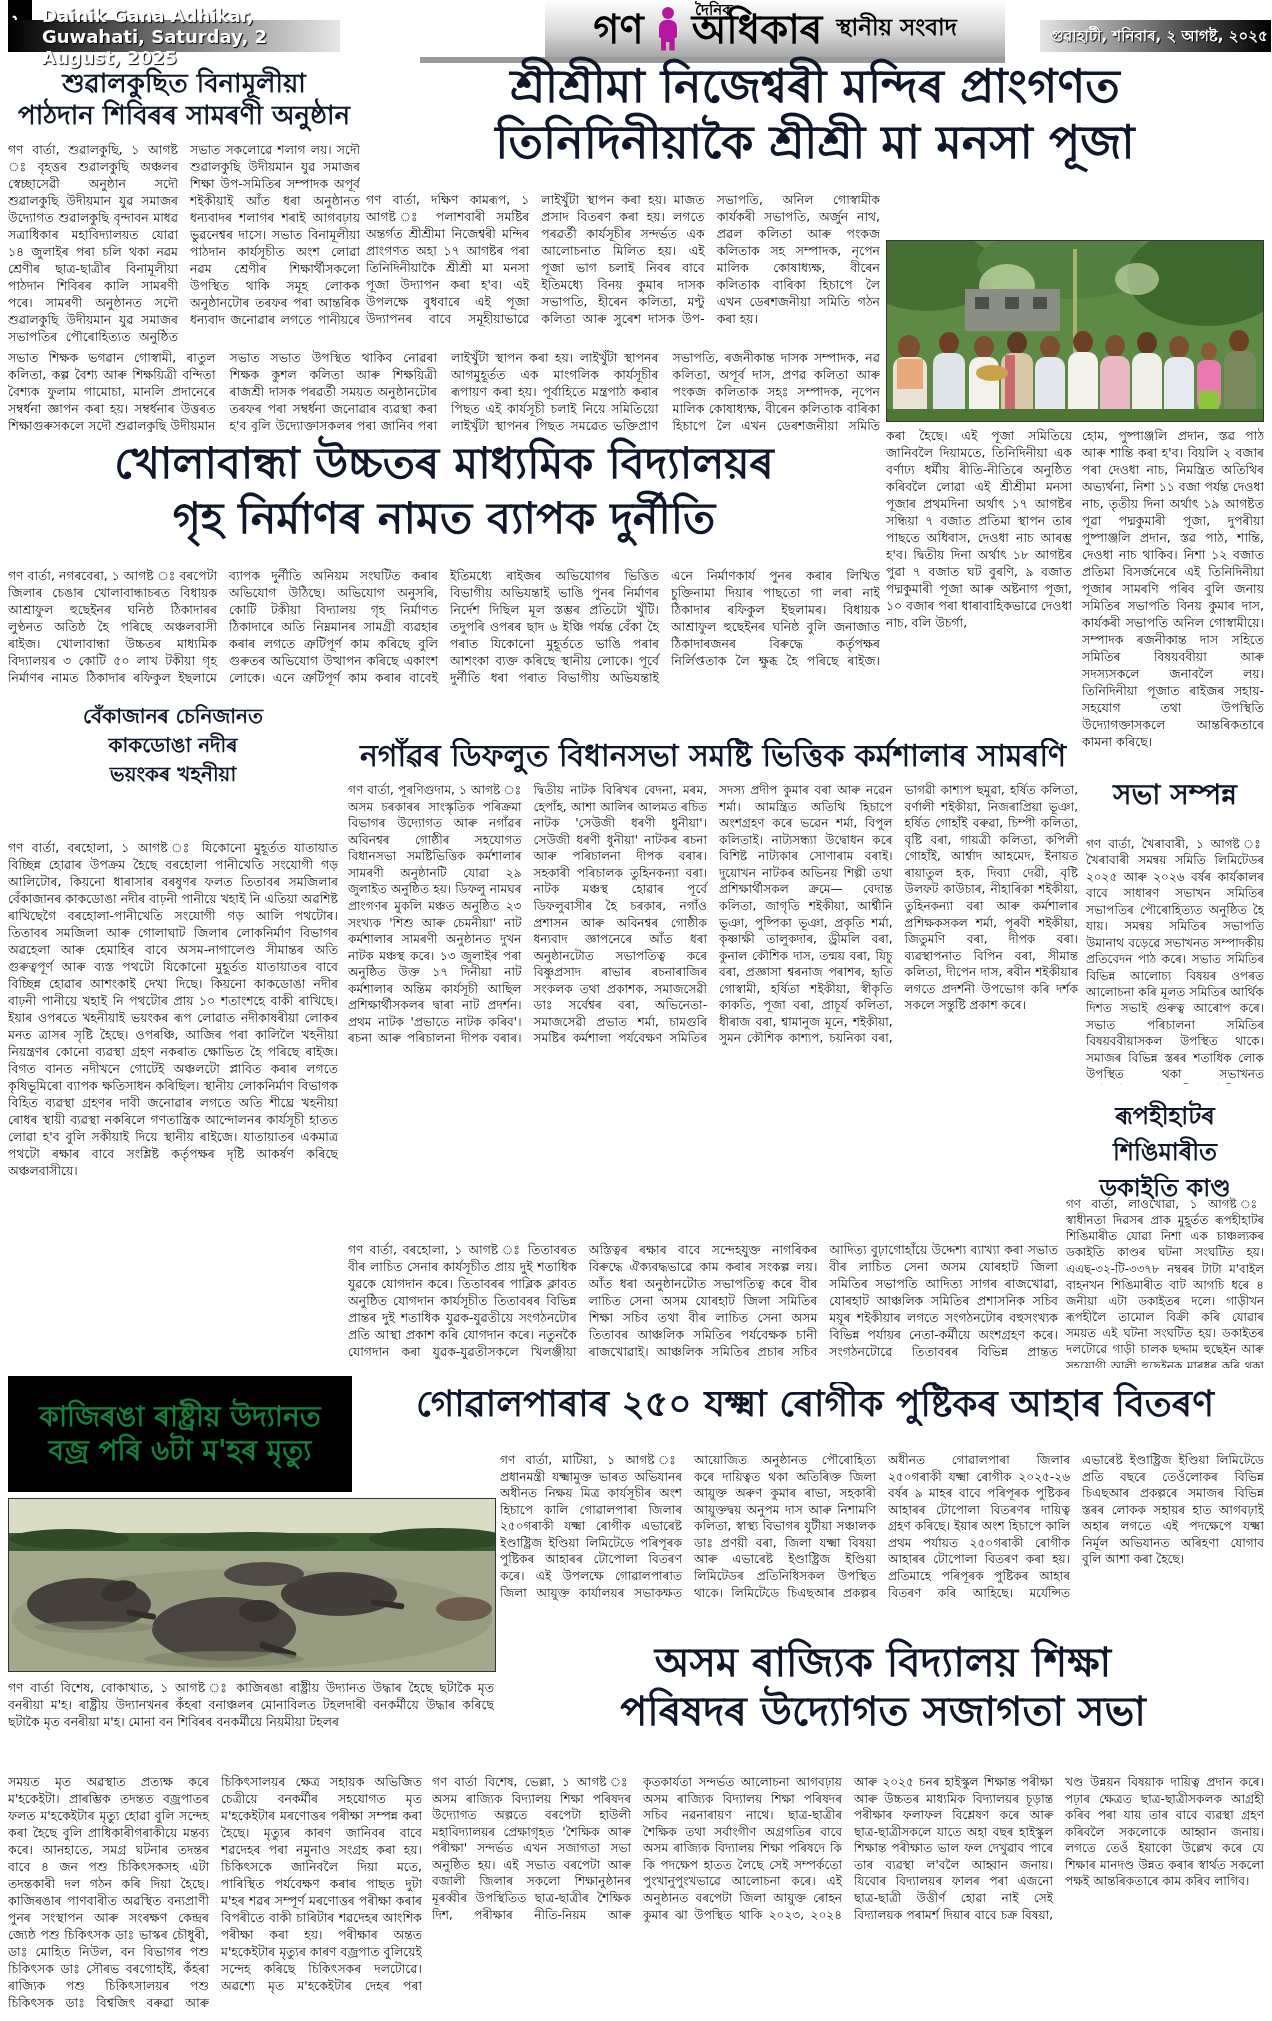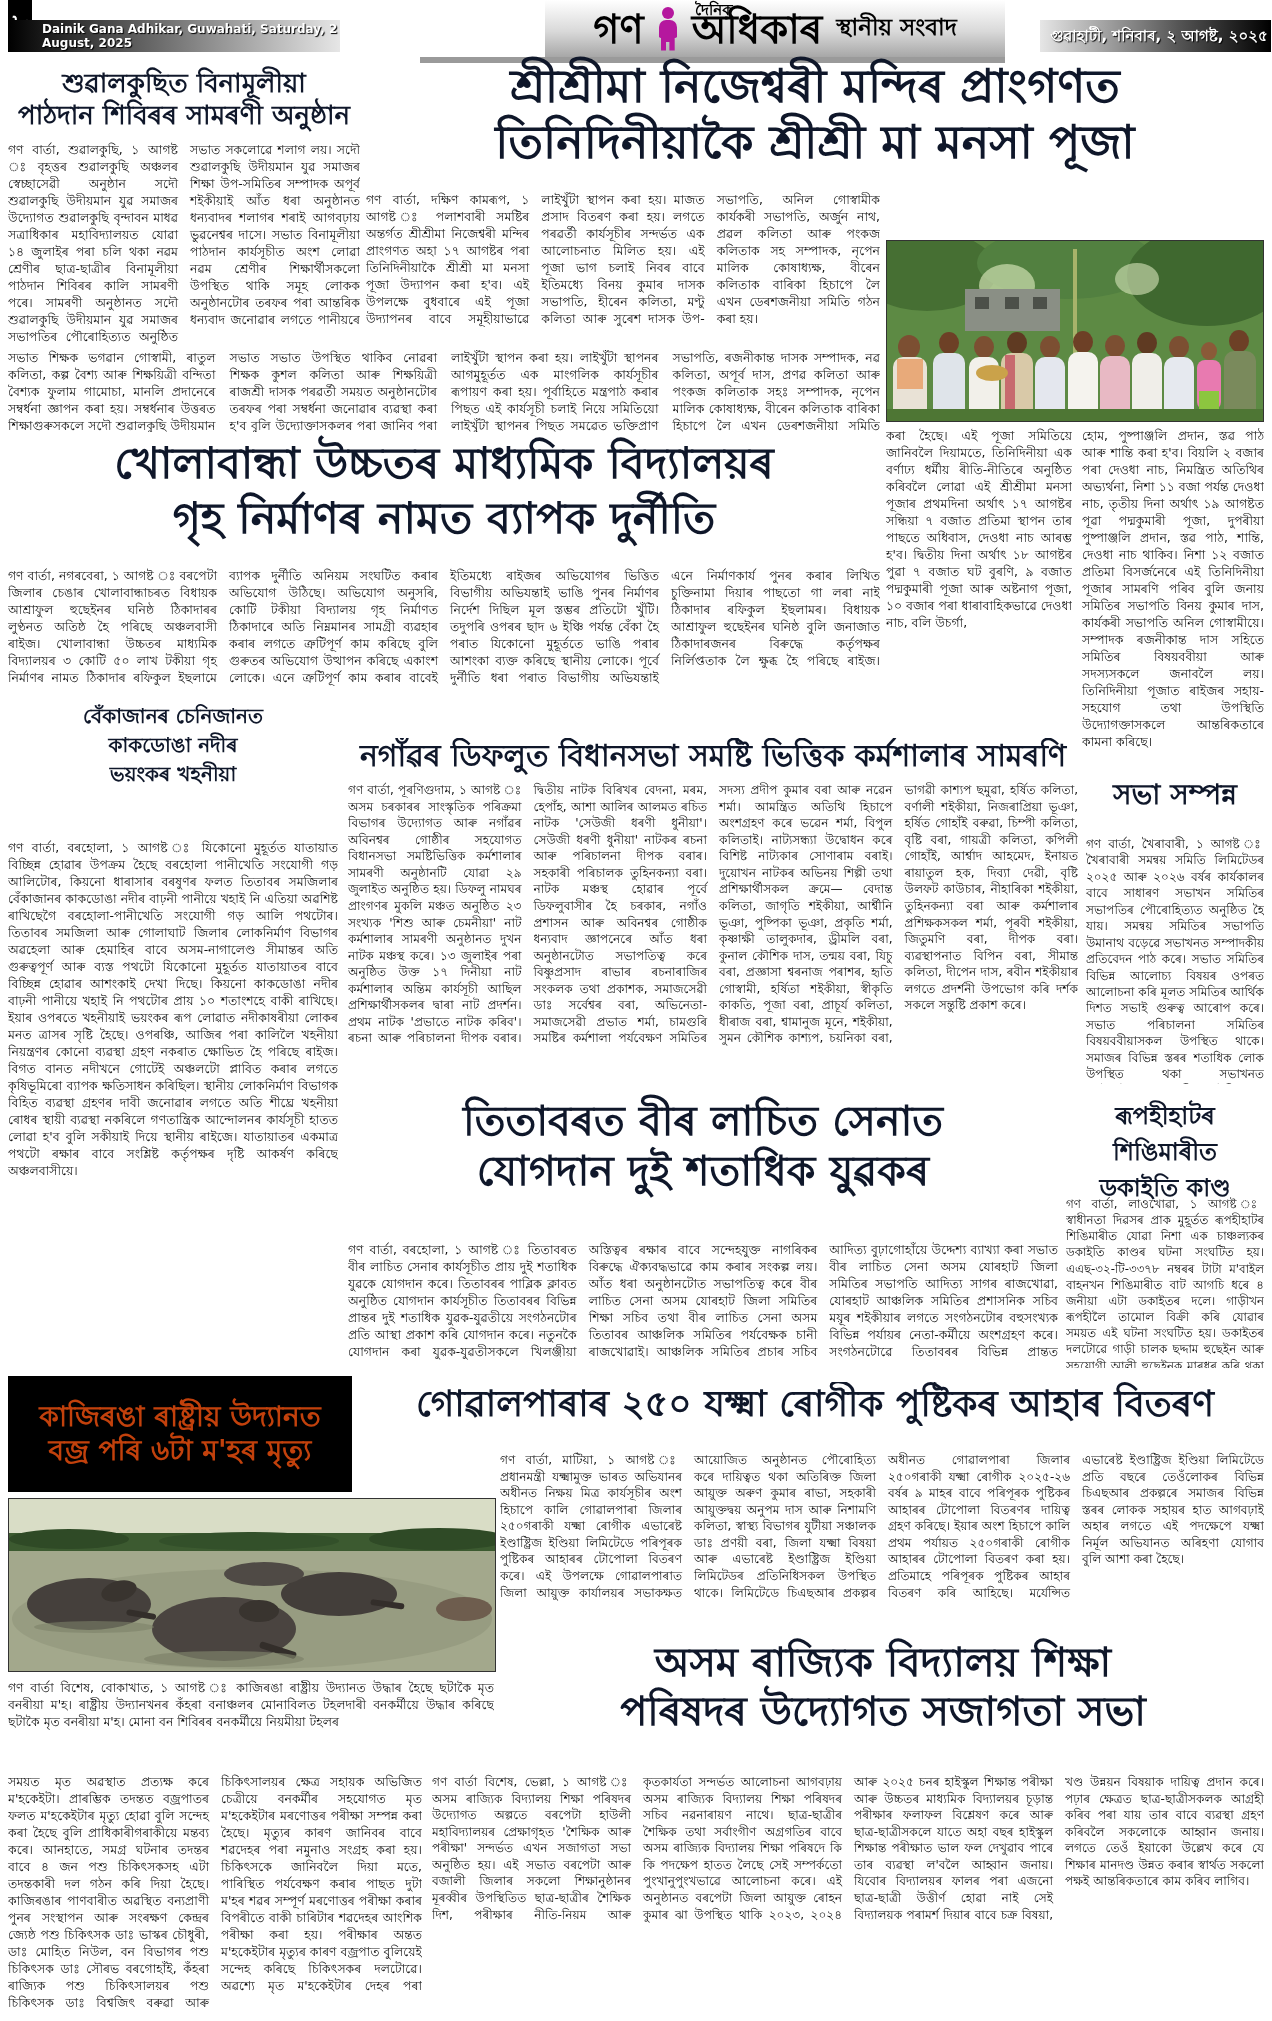--- a/index.html
+++ b/index.html
@@ -4,21 +4,21 @@
 <style>
   html,body{margin:0;padding:0;background:#888;}
   .page{position:relative;width:1272px;height:2021px;background:#fff;margin:0 auto;
         font-family:"DejaVu Sans",sans-serif;color:#111;overflow:hidden;}
   .abs{position:absolute;}
   
   .pageno{left:8px;top:0;width:24px;height:46px;background:#000;color:#fff;
           font-size:22px;font-weight:bold;display:flex;align-items:center;justify-content:center;}
   .bar-left{left:8px;top:20px;width:332px;height:32px;
             background:linear-gradient(to right,#000 0%,#555 35%,#e6e6e6 100%);
-            color:#fff;font-size:12px;font-weight:bold;display:flex;align-items:center;
+            color:#fff;font-size:18px;font-weight:bold;display:flex;align-items:center;
             padding-left:34px;box-sizing:border-box;text-shadow:1px 1px 1px #000;}
   .bar-right{left:1040px;top:20px;width:224px;height:32px;
              background:linear-gradient(to right,#e6e6e6 0%,#555 60%,#000 100%);
              color:#fff;font-size:15px;font-weight:bold;display:flex;align-items:center;justify-content:center;
              text-shadow:1px 1px 1px #000;padding-left:7px;}
   .masthead{left:545px;top:0;width:460px;height:57px;
             background:linear-gradient(to bottom,#ffffff 0%,#d9d9d9 55%,#a7a7a7 100%);
             display:flex;align-items:center;justify-content:center;gap:14px;}
   .mast-small{position:absolute;top:-2px;left:150px;font-size:15px;font-weight:bold;color:#000;}
   .mast-main{display:flex;align-items:center;gap:13px;font-size:40px;font-weight:bold;color:#000;line-height:1;}
@@ -30,21 +30,21 @@
   .tagline{font-size:23px;font-weight:bold;color:#000;}
   .grayrule{left:420px;top:57px;width:585px;height:6px;background:#9a9a9a;}
   
   .hl{font-weight:bold;text-align:center;line-height:1.22;color:#0f172a;}
   .body-txt{font-size:12.4px;line-height:1.37;text-align:justify;overflow:hidden;}
   .cols2{column-count:2;column-gap:12px;}
   .cols3{column-count:3;column-gap:12px;}
   .cols4{column-count:4;column-gap:12px;}
   .strip{display:flex;gap:14px;}
   .strip > div{flex:1;}
-  .revbox{background:#000;color:#c2410c;display:flex;flex-direction:column;align-items:center;justify-content:center;}
+  .revbox{background:#000;color:#15803d;display:flex;flex-direction:column;align-items:center;justify-content:center;}
   .photo{border:1px solid #333;box-sizing:border-box;overflow:hidden;}
   svg{display:block;}
 </style>
 </head>
 <body>
 
 <div class="page">
 
   <div class="abs pageno">৮</div>
   <div class="abs bar-left">Dainik Gana Adhikar, Guwahati, Saturday, 2 August, 2025</div>
@@ -143,24 +143,20 @@
     <div>ভয়ংকৰ খহনীয়া</div>
   </div>
   <div class="abs body-txt" style="left:8px;top:840px;width:330px;height:528px;">গণ বাৰ্তা, বৰহোলা, ১ আগষ্ট ঃ যিকোনো মুহূৰ্তত যাতায়াত বিচ্ছিন্ন হোৱাৰ উপক্ৰম হৈছে বৰহোলা পানীখেতি সংযোগী গড় আলিটোৰ, কিয়নো ধাৰাসাৰ বৰষুণৰ ফলত তিতাবৰ সমজিলাৰ বেঁকাজানৰ কাকডোঙা নদীৰ বাঢ়নী পানীয়ে খহাই নি এতিয়া অৱশিষ্ট ৰাখিছেগৈ বৰহোলা-পানীখেতি সংযোগী গড় আলি পথটোৰ। তিতাবৰ সমজিলা আৰু গোলাঘাট জিলাৰ লোকনিৰ্মাণ বিভাগৰ অৱহেলা আৰু হেমাহিৰ বাবে অসম-নাগালেণ্ড সীমান্তৰ অতি গুৰুত্বপূৰ্ণ আৰু ব্যস্ত পথটো যিকোনো মুহূৰ্তত যাতায়াতৰ বাবে বিচ্ছিন্ন হোৱাৰ আশংকাই দেখা দিছে। কিয়নো কাকডোঙা নদীৰ বাঢ়নী পানীয়ে খহাই নি পথটোৰ প্ৰায় ১০ শতাংশহে বাকী ৰাখিছে। ইয়াৰ ওপৰতে খহনীয়াই ভয়ংকৰ ৰূপ লোৱাত নদীকাষৰীয়া লোকৰ মনত ত্ৰাসৰ সৃষ্টি হৈছে। ওপৰঞ্চি, আজিৰ পৰা কালিলৈ খহনীয়া নিয়ন্ত্ৰণৰ কোনো ব্যৱস্থা গ্ৰহণ নকৰাত ক্ষোভিত হৈ পৰিছে ৰাইজ। বিগত বানত নদীখনে গোটেই অঞ্চলটো প্লাবিত কৰাৰ লগতে কৃষিভূমিৰো ব্যাপক ক্ষতিসাধন কৰিছিল। স্থানীয় লোকনিৰ্মাণ বিভাগক বিহিত ব্যৱস্থা গ্ৰহণৰ দাবী জনোৱাৰ লগতে অতি শীঘ্ৰে খহনীয়া ৰোধৰ স্থায়ী ব্যৱস্থা নকৰিলে গণতান্ত্ৰিক আন্দোলনৰ কাৰ্যসূচী হাতত লোৱা হ'ব বুলি সকীয়াই দিয়ে স্থানীয় ৰাইজে। যাতায়াতৰ একমাত্ৰ পথটো ৰক্ষাৰ বাবে সংশ্লিষ্ট কৰ্তৃপক্ষৰ দৃষ্টি আকৰ্ষণ কৰিছে অঞ্চলবাসীয়ে।</div>
 
   <div class="abs hl" style="left:348px;top:700px;width:730px;font-size:30px;white-space:nowrap;overflow:hidden;margin-top:38px;">নগাঁৱৰ ডিফলুত বিধানসভা সমষ্টি ভিত্তিক কৰ্মশালাৰ সামৰণি</div>
   <div class="abs body-txt cols4" style="left:348px;top:782px;width:730px;height:300px;font-size:12.1px;">গণ বাৰ্তা, পূৰণিগুদাম, ১ আগষ্ট ঃ অসম চৰকাৰৰ সাংস্কৃতিক পৰিক্ৰমা বিভাগৰ উদ্যোগত আৰু নগাঁৱৰ অবিনশ্বৰ গোষ্ঠীৰ সহযোগত বিধানসভা সমষ্টিভিত্তিক কৰ্মশালাৰ সামৰণী অনুষ্ঠানটি যোৱা ২৯ জুলাইত অনুষ্ঠিত হয়। ডিফলু নামঘৰ প্ৰাংগণৰ মুকলি মঞ্চত অনুষ্ঠিত ২৩ সংখ্যক 'শিশু আৰু চেমনীয়া' নাট কৰ্মশালাৰ সামৰণী অনুষ্ঠানত দুখন নাটক মঞ্চস্থ কৰে। ১৩ জুলাইৰ পৰা অনুষ্ঠিত উক্ত ১৭ দিনীয়া নাট কৰ্মশালাৰ অন্তিম কাৰ্যসূচী আছিল প্ৰশিক্ষাৰ্থীসকলৰ দ্বাৰা নাট প্ৰদৰ্শন। প্ৰথম নাটক 'প্ৰভাতে নাটক কৰিব'। ৰচনা আৰু পৰিচালনা দীপক বৰাৰ। দ্বিতীয় নাটক বিৰিখৰ বেদনা, মৰম, হেপাঁহ, আশা আলিৰ আলমত ৰচিত নাটক 'সেউজী ধৰণী ধুনীয়া'। সেউজী ধৰণী ধুনীয়া' নাটকৰ ৰচনা আৰু পৰিচালনা দীপক বৰাৰ। সহকাৰী পৰিচালক তুহিনকন্যা বৰা। নাটক মঞ্চস্থ হোৱাৰ পূৰ্বে ডিফলুবাসীৰ হৈ চৰকাৰ, নগাঁও প্ৰশাসন আৰু অবিনশ্বৰ গোষ্ঠীক ধন্যবাদ জ্ঞাপনেৰে আঁত ধৰা অনুষ্ঠানটোত সভাপতিত্ব কৰে বিষ্ণুপ্ৰসাদ ৰাভাৰ ৰচনাৰাজিৰ সংকলক তথা প্ৰকাশক, সমাজসেৱী ডাঃ সৰ্বেশ্বৰ বৰা, অভিনেতা-সমাজসেৱী প্ৰভাত শৰ্মা, চামগুৰি সমষ্টিৰ কৰ্মশালা পৰ্যবেক্ষণ সমিতিৰ সদস্য প্ৰদীপ কুমাৰ বৰা আৰু নৱেন শৰ্মা। আমন্ত্ৰিত অতিথি হিচাপে অংশগ্ৰহণ কৰে ভৱেন শৰ্মা, বিপুল কলিতাই। নাট্যসন্ধ্যা উদ্বোধন কৰে বিশিষ্ট নাট্যকাৰ সোণাৰাম বৰাই। দুয়োখন নাটকৰ অভিনয় শিল্পী তথা প্ৰশিক্ষাৰ্থীসকল ক্ৰমে— বেদান্ত কলিতা, জাগৃতি শইকীয়া, আৰ্শ্বীনি ভূঞা, পুষ্পিকা ভূঞা, প্ৰকৃতি শৰ্মা, কৃষ্ণাক্ষী তালুকদাৰ, ড্ৰীমলি বৰা, কুনাল কৌশিক দাস, তন্ময় বৰা, যিচু বৰা, প্ৰজ্ঞাসা শ্বৰনাজ পৰাশৰ, হৃতি গোস্বামী, হৰ্ষিতা শইকীয়া, স্বীকৃতি কাকতি, পূজা বৰা, প্ৰাচূৰ্য কলিতা, ধীৰাজ বৰা, শ্বামানুজ মূনে, শইকীয়া, সুমন কৌশিক কাশ্যপ, চয়নিকা বৰা, ভাগৱী কাশ্যপ ছমুৱা, হৰ্ষিত কলিতা, বৰ্ণালী শইকীয়া, নিজৰাপ্ৰিয়া ভূঞা, হৰ্ষিত গোহাঁই বৰুৱা, চিম্পী কলিতা, বৃষ্টি বৰা, গায়ত্ৰী কলিতা, কপিলী গোহাঁই, আৰ্শ্বাদ আহমেদ, ইনায়ত ৰায়াতুল হক, দিব্যা দেৱী, বৃষ্টি উলফট কাউচাৰ, নীহাৰিকা শইকীয়া, তুহিনকন্যা বৰা আৰু কৰ্মশালাৰ প্ৰশিক্ষকসকল শৰ্মা, পূৰবী শইকীয়া, জিতুমণি বৰা, দীপক বৰা। ব্যৱস্থাপনাত বিপিন বৰা, সীমান্ত কলিতা, দীপেন দাস, ৰবীন শইকীয়াৰ লগতে প্ৰদৰ্শনী উপভোগ কৰি দৰ্শক সকলে সন্তুষ্টি প্ৰকাশ কৰে।</div>
 
   <div class="abs hl" style="left:1086px;top:778px;width:178px;font-size:28px;">সভা সম্পন্ন</div>
   <div class="abs body-txt" style="left:1086px;top:836px;width:178px;height:248px;font-size:12px;">গণ বাৰ্তা, খৈৰাবাৰী, ১ আগষ্ট ঃ খৈৰাবাৰী সমন্বয় সমিতি লিমিটেডৰ ২০২৫ আৰু ২০২৬ বৰ্ষৰ কাৰ্যকালৰ বাবে সাধাৰণ সভাখন সমিতিৰ সভাপতিৰ পৌৰোহিত্যত অনুষ্ঠিত হৈ যায়। সমন্বয় সমিতিৰ সভাপতি উমানাথ বড়েৱে সভাখনত সম্পাদকীয় প্ৰতিবেদন পাঠ কৰে। সভাত সমিতিৰ বিভিন্ন আলোচ্য বিষয়ৰ ওপৰত আলোচনা কৰি মূলত সমিতিৰ আৰ্থিক দিশত সভাই গুৰুত্ব আৰোপ কৰে। সভাত পৰিচালনা সমিতিৰ বিষয়ববীয়াসকল উপস্থিত থাকে। সমাজৰ বিভিন্ন স্তৰৰ শতাধিক লোক উপস্থিত থকা সভাখনত সৰ্বসন্মতিক্ৰমে পৰৱৰ্তী কাৰ্যসূচী গ্ৰহণ কৰা হয়।</div>
 
-  <div class="abs hl" style="left:348px;top:1096px;width:710px;font-size:41px;">
-    <div>তিতাবৰত বীৰ লাচিত সেনাত</div>
-    <div>যোগদান দুই শতাধিক যুৱকৰ</div>
-  </div>
   <div class="abs body-txt cols3" style="left:348px;top:1242px;width:710px;height:122px;">গণ বাৰ্তা, বৰহোলা, ১ আগষ্ট ঃ তিতাবৰত বীৰ লাচিত সেনাৰ কাৰ্যসূচীত প্ৰায় দুই শতাধিক যুৱকে যোগদান কৰে। তিতাবৰৰ পাব্লিক ক্লাবত অনুষ্ঠিত যোগদান কাৰ্যসূচীত তিতাবৰৰ বিভিন্ন প্ৰান্তৰ দুই শতাধিক যুৱক-যুৱতীয়ে সংগঠনটোৰ প্ৰতি আস্থা প্ৰকাশ কৰি যোগদান কৰে। নতুনকৈ যোগদান কৰা যুৱক-যুৱতীসকলে খিলঞ্জীয়া অস্তিত্বৰ ৰক্ষাৰ বাবে সন্দেহযুক্ত নাগৰিকৰ বিৰুদ্ধে ঐক্যবদ্ধভাৱে কাম কৰাৰ সংকল্প লয়। আঁত ধৰা অনুষ্ঠানটোত সভাপতিত্ব কৰে বীৰ লাচিত সেনা অসম যোৰহাট জিলা সমিতিৰ শিক্ষা সচিব তথা বীৰ লাচিত সেনা অসম তিতাবৰ আঞ্চলিক সমিতিৰ পৰ্যবেক্ষক চানী ৰাজখোৱাই। আঞ্চলিক সমিতিৰ প্ৰচাৰ সচিব আদিত্য বুঢ়াগোহাঁয়ে উদ্দেশ্য ব্যাখ্যা কৰা সভাত বীৰ লাচিত সেনা অসম যোৰহাট জিলা সমিতিৰ সভাপতি আদিত্য সাগৰ ৰাজখোৱা, যোৰহাট আঞ্চলিক সমিতিৰ প্ৰশাসনিক সচিব ময়ূৰ শইকীয়াৰ লগতে সংগঠনটোৰ বহুসংখ্যক বিভিন্ন পৰ্যায়ৰ নেতা-কৰ্মীয়ে অংশগ্ৰহণ কৰে। সংগঠনটোৱে তিতাবৰৰ বিভিন্ন প্ৰান্তত সন্দেহযুক্ত নাগৰিকৰ অৱস্থিতিত উদ্বেগ প্ৰকাশ কৰি স্পৰ্শকাতৰ অঞ্চলৰূপে ইতিমধ্যে চিহ্নিত হোৱা অঞ্চলসমূহত প্ৰশাসনৰ পদক্ষেপৰ দাবী তোলে।</div>
 
   <div class="abs hl" style="left:1066px;top:1098px;width:198px;font-size:24px;line-height:1.5;">
     <div>ৰূপহীহাটৰ শিঙিমাৰীত</div>
     <div>ডকাইতি কাণ্ড</div>
   </div>
   <div class="abs body-txt" style="left:1066px;top:1196px;width:198px;height:172px;font-size:11.8px;">গণ বাৰ্তা, লাওখোৱা, ১ আগষ্ট ঃ স্বাধীনতা দিৱসৰ প্ৰাক মুহূৰ্তত ৰূপহীহাটৰ শিঙিমাৰীত যোৱা নিশা এক চাঞ্চল্যকৰ ডকাইতি কাণ্ডৰ ঘটনা সংঘটিত হয়। এএছ-৩২-টি-৩৩৭৮ নম্বৰৰ টাটা ম'বাইল বাহনখন শিঙিমাৰীত বাট আগচি ধৰে ৪ জনীয়া এটা ডকাইতৰ দলে। গাড়ীখন ৰূপহীলৈ তামোল বিক্ৰী কৰি যোৱাৰ সময়ত এই ঘটনা সংঘটিত হয়। ডকাইতৰ দলটোৱে গাড়ী চালক ছদ্দাম হুছেইন আৰু সহযোগী আলী হুছেইনক মাৰধৰ কৰি থকা সময়তে স্থানীয় ৰাইজে প্ৰত্যক্ষ কৰি ৰূপহীহাট আৰক্ষীক খবৰ দিয়ে। ঘটনাস্থলীত ৰূপহীহাট আৰক্ষী উপস্থিত হৈ আৰিফ নামৰ ডকাইত এটাক আটক কৰে। ডকাইতৰ আক্ৰমণত আহত হোৱা ছদ্দাম হুছেইন আৰু আলী হুছেইনক ৰাইজে তৎক্ষণাত চিকিৎসালয়ত ভৰ্তি কৰোৱা হয়। ৰূপহীহাট আৰক্ষীয়ে ধৃত আৰিফক অধিক তথ্যৰ বাবে জেৰা অব্যাহত ৰাখিছে।</div>
 
   <div class="abs revbox hl" style="left:8px;top:1376px;width:344px;height:116px;font-size:28px;">
     <div>কাজিৰঙা ৰাষ্ট্ৰীয় উদ্যানত</div>

